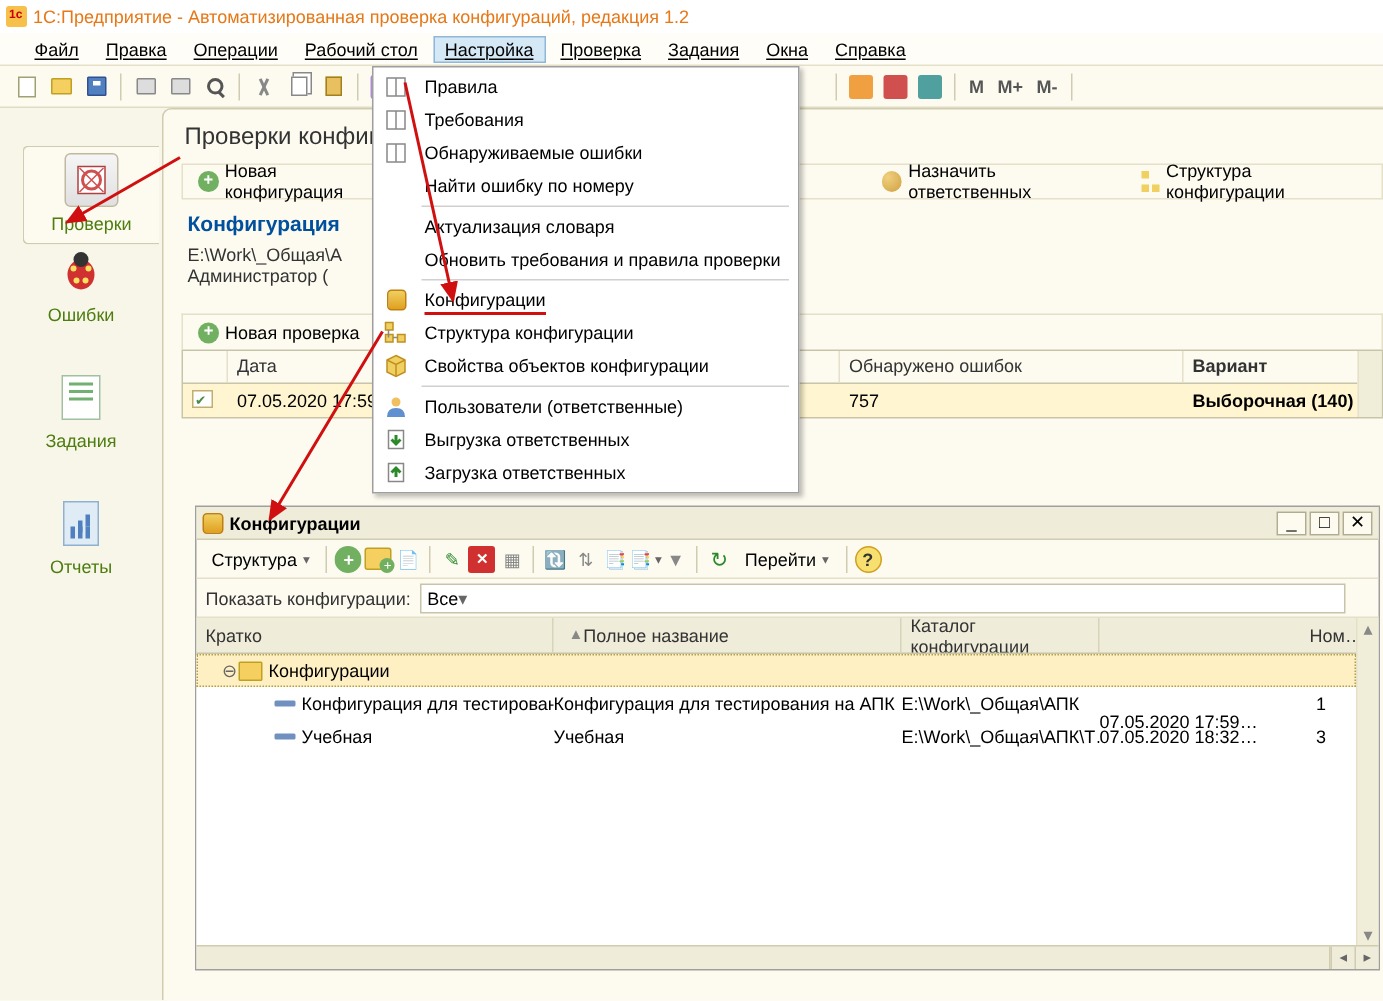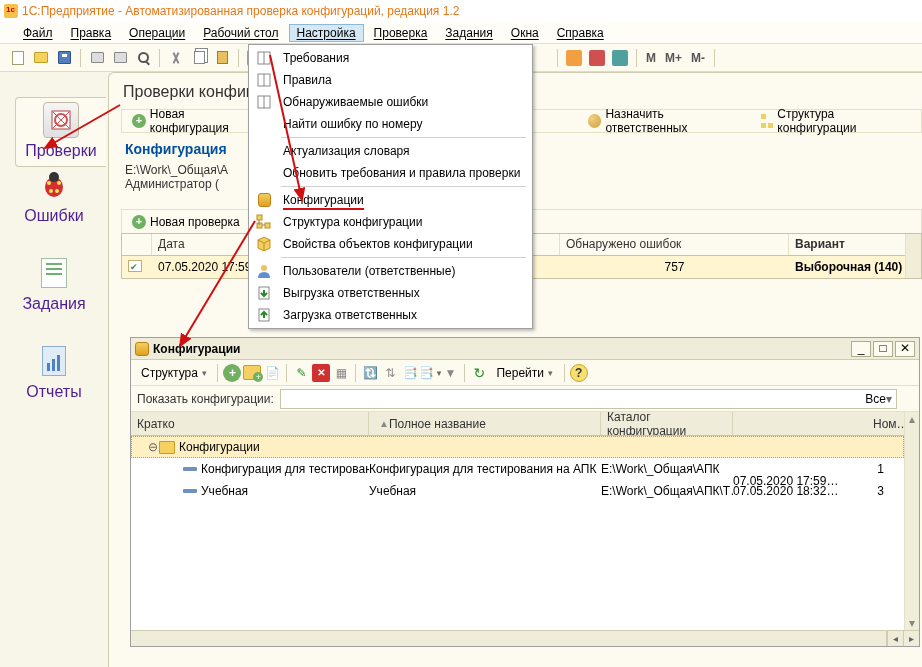--- a/index.html
+++ b/index.html
@@ -45,21 +45,21 @@
   .side-ico { width: 36px; height: 36px; margin: 0 auto 4px auto; border-radius: 4px; display:flex; align-items:center; justify-content:center; }
   .side-ico.check { background: linear-gradient(#f5f5f5,#e0e0e0); border:1px solid #c0b8a0; }
   .side-ico.check svg { width:24px; height:24px; }
   .side-ico.bug { position:relative; }
   .side-ico.bug svg { width:32px; height:32px; }
   .side-ico.task { background:none; }
   .side-ico.task .sheet { width:26px; height:30px; background:#fff; border:1px solid #a0c0a0; position:relative; }
   .side-ico.task .sheet::after { content:""; position:absolute; top:4px; left:4px; width:16px; height:2px; background:#70b070; box-shadow:0 5px 0 #70b070, 0 10px 0 #70b070; }
   .side-ico.report .sheet2 { width:24px; height:30px; background:#e0ecf5; border:1px solid #90b0d0; position:relative; margin:0 auto; }
   .side-ico.report .sheet2::after { content:""; position:absolute; bottom:4px; left:4px; width:3px; height:8px; background:#5080c0; box-shadow:5px 0 0 #5080c0, 5px -4px 0 #5080c0, 10px 0 0 #5080c0, 10px -8px 0 #5080c0; }
-  .side-label { font-size: 16px; color: #4c1d95; }
+  .side-label { font-size: 12px; color: #4d7c0f; }
 
   .main { flex: 1; background: #fdfbf0; border-left: 1px solid #d0ccb0; border-top: 1px solid #d0ccb0; border-radius: 6px 0 0 0; padding: 10px 0 0 12px; position:relative; }
 
   .page-title { font-size: 16px; color: #333; margin: 0 0 8px 2px; }
 
   .panel1-toolbar { height: 24px; border: 1px solid #e5e0c8; background: #fdfbf0; display: flex; align-items: center; padding-left: 4px; gap: 2px; }
   .pill-btn { display: flex; align-items: center; gap: 4px; padding: 2px 6px; cursor: pointer; }
   .pill-btn .plus { width:14px; height:14px; border-radius:50%; background:#70b060; color:#fff; text-align:center; line-height:13px; font-size:11px; font-weight:bold; }
   .pill-btn .people { width:14px; height:14px; background:radial-gradient(circle at 30% 30%, #f0d080, #d0a040); border-radius:50%; }
   .pill-btn .tree { width:12px; height:14px; position:relative; }
@@ -106,21 +106,21 @@
   .t-ico.folder-plus { background:#f5d060; border:1px solid #c0a020; border-radius:2px; width:18px; height:15px; position:relative; }
   .t-ico.folder-plus::after { content:"+"; position:absolute; right:-3px; bottom:-3px; width:10px; height:10px; background:#70b060; color:#fff; border-radius:50%; font-size:9px; text-align:center; line-height:10px; }
   .t-ico.pencil { color:#2a8a2a; }
   .t-ico.del { background:#d03030; color:#fff; font-weight:bold; border-radius:2px; font-size:10px; }
   .t-ico.gray { color:#888; }
   .t-ico.refresh { color:#2a8a2a; font-size:14px; }
   .t-ico.help { width:18px; height:18px; border-radius:50%; background:#f8e070; border:1px solid #d0a020; color:#333; font-weight:bold; }
 
   .filter-row { height: 26px; display:flex; align-items:center; padding-left:6px; gap:6px; border-bottom:1px solid #e5e0c8; }
   .filter-label { color:#333; }
-  .filter-input { flex:1; height:20px; border:1px solid #c8c4a8; background:#fff; padding:2px 4px; margin-right:22px; display:flex; align-items:center; justify-content:flex-end; }
+  .filter-input { flex:1; height:20px; border:1px solid #c8c4a8; background:#fff; padding:2px 4px; margin-right:22px; display:flex; align-items:center; justify-content:flex-start; }
   .filter-input .sel-arr { color:#666; }
 
   .cfg-grid-head { display:flex; height:24px; background:#efecda; border-bottom:1px solid #c8c4a8; }
   .cgh { padding:4px 6px; border-right:1px solid #d8d4b8; color:#333; overflow:hidden; display:flex; align-items:center; }
   .cgh .sort-arr { color:#888; margin-left:4px; font-size:10px; }
 
   .cfg-grid-body { flex:1; background:#fff; position:relative; }
   .tree-row { display:flex; align-items:center; height:22px; }
   .tree-row.sel { background:#fff0c4; outline:1px dotted #b0a050; outline-offset:-1px; }
   .exp { width:12px; text-align:center; color:#666; cursor:pointer; }
@@ -219,30 +219,30 @@
 </div>
 
 <div class="dropmenu" id="dropmenu">
     <div class="dm-row">
       <span class="dm-ico">
         <svg class="svg16" viewBox="0 0 16 16">
           <rect x="2" y="2" width="12" height="12" fill="#fff" stroke="#888"></rect>
           <line x1="8" y1="2" x2="8" y2="14" stroke="#888"></line>
         </svg>
       </span>
-      <span class="dm-label">Требования</span>
+      <span class="dm-label">Правила</span>
     </div>
     <div class="dm-row">
       <span class="dm-ico">
         <svg class="svg16" viewBox="0 0 16 16">
           <rect x="2" y="2" width="12" height="12" fill="#fff" stroke="#888"></rect>
           <line x1="8" y1="2" x2="8" y2="14" stroke="#888"></line>
         </svg>
       </span>
-      <span class="dm-label">Правила</span>
+      <span class="dm-label">Требования</span>
     </div>
     <div class="dm-row">
       <span class="dm-ico">
         <svg class="svg16" viewBox="0 0 16 16">
           <rect x="2" y="2" width="12" height="12" fill="#fff" stroke="#888"></rect>
           <line x1="8" y1="2" x2="8" y2="14" stroke="#888"></line>
         </svg>
       </span>
       <span class="dm-label">Обнаруживаемые ошибки</span>
     </div>
@@ -394,21 +394,21 @@
         <div class="grid-head">
           <div class="gh col-w-chk"></div>
           <div class="gh col-w-date">Дата</div>
           <div class="gh col-w-err">Обнаружено ошибок</div>
           <div class="gh col-w-var" style="border-right:none;">Вариант проверки</div>
         </div>
         <div class="grid-body">
           <div class="grid-row selected">
             <div class="gc col-w-chk"><span style="display:inline-block;width:14px;height:12px;background:#fff;border:1px solid #c0b070;position:relative;"><span style="position:absolute;left:1px;top:1px;color:#4a8a4a;font-size:9px;">✔</span></span></div>
             <div class="gc col-w-date">07.05.2020 17:59:</div>
-            <div class="gc col-w-err" style="text-align:center;">757</div>
+            <div class="gc col-w-err" style="text-align:left;">757</div>
             <div class="gc col-w-var">Выборочная (140)</div>
           </div>
         </div>
       </div>
       <div class="scroll-gutter"></div>
     </div>
 
   </div>
 </div>
 

